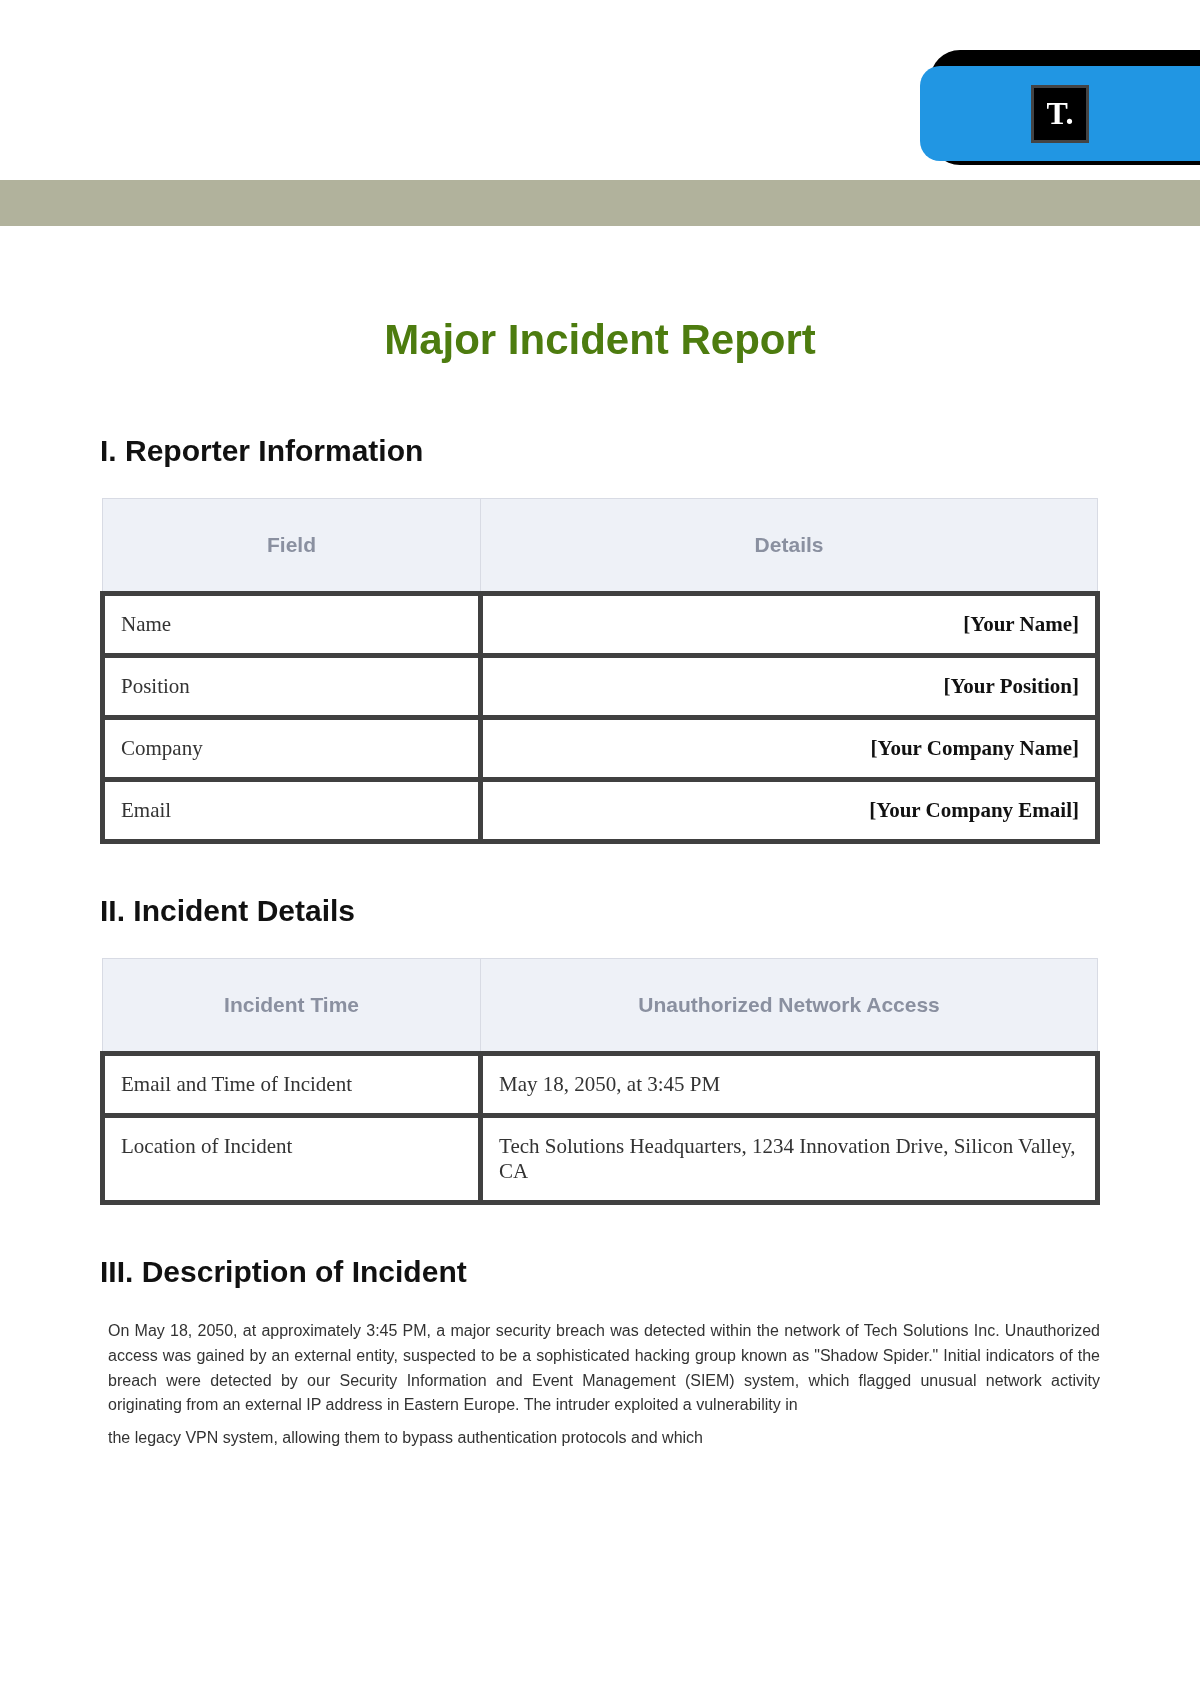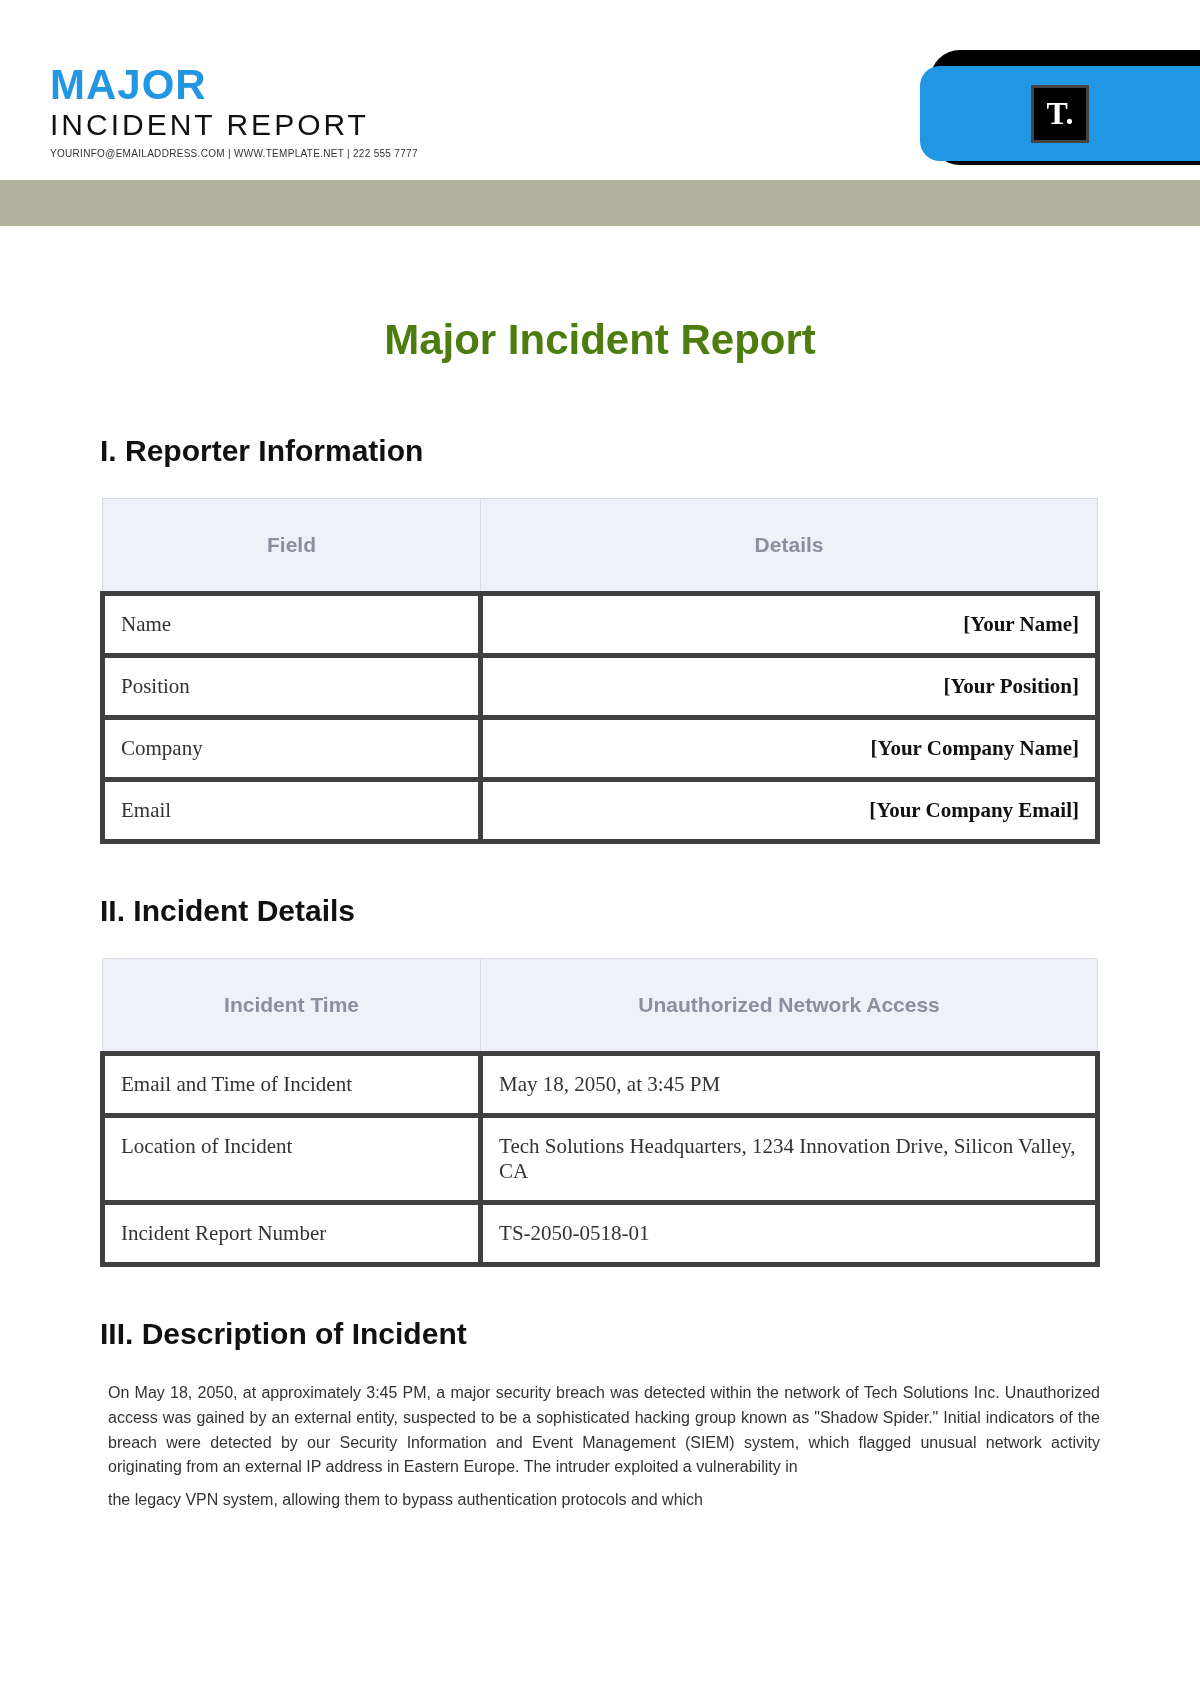--- a/index.html
+++ b/index.html
@@ -137,25 +137,20 @@
     position: relative;
   }
   .cutoff .body-p {
     position: relative;
   }
 </style>
 </head>
 <body>
 
 <div class="top-header">
-  <div class="title-block">
-    <div class="title-major">MAJOR</div>
-    <div class="title-incident">INCIDENT REPORT</div>
-    <div class="contact-line">YOURINFO@EMAILADDRESS.COM | WWW.TEMPLATE.NET | 222 555 7777</div>
-  </div>
   <div class="badge-wrap">
     <div class="badge-black"></div>
     <div class="badge-blue">
       <div class="badge-square">
         <span>T.</span>
       </div>
     </div>
   </div>
 </div>
 
@@ -203,24 +198,20 @@
     </thead>
     <tbody>
       <tr>
         <td>Email and Time of Incident</td>
         <td>May 18, 2050, at 3:45 PM</td>
       </tr>
       <tr>
         <td>Location of Incident</td>
         <td>Tech Solutions Headquarters, 1234 Innovation Drive, Silicon Valley, CA</td>
       </tr>
-      <tr>
-        <td>Incident Report Number</td>
-        <td>TS-2050-0518-01</td>
-      </tr>
     </tbody>
   </table>
 
   <h2 class="section-h">III. Description of Incident</h2>
   <p class="body-p">On May 18, 2050, at approximately 3:45 PM, a major security breach was detected within the network of Tech Solutions Inc. Unauthorized access was gained by an external entity, suspected to be a sophisticated hacking group known as "Shadow Spider." Initial indicators of the breach were detected by our Security Information and Event Management (SIEM) system, which flagged unusual network activity originating from an external IP address in Eastern Europe. The intruder exploited a vulnerability in</p>
   <div class="cutoff">
     <p class="body-p">the legacy VPN system, allowing them to bypass authentication protocols and which</p>
   </div>
 
 </div>

